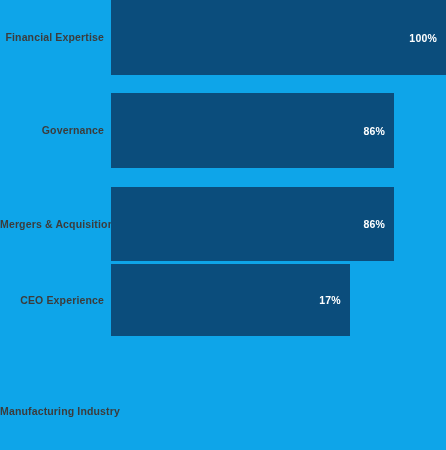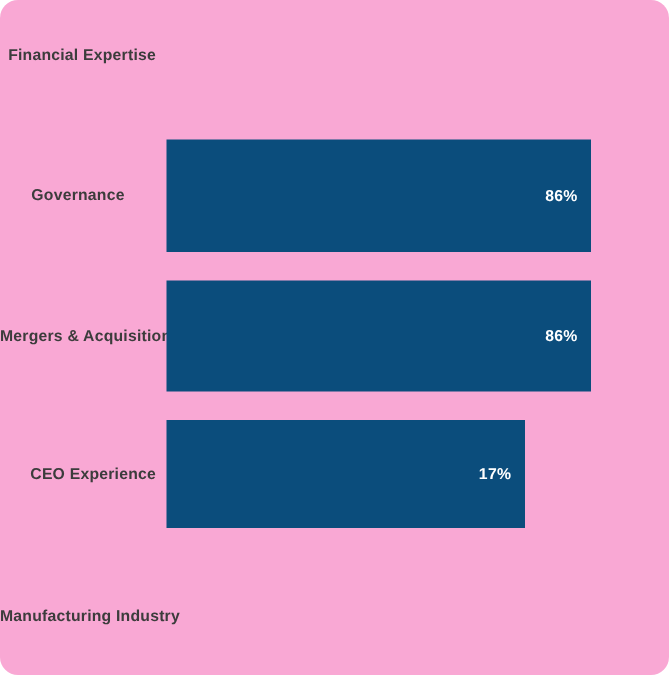--- a/index.html
+++ b/index.html
@@ -58,45 +58,50 @@
     font-size: 10.5px;
     font-weight: bold;
     color: #ffffff;
     letter-spacing: 0.2px;
     white-space: nowrap;
   }
 </style>
 </head>
 <body>
 
-<div id="chart-root" style="background: #f9a8d4; border-radius: 12px;">
+<div id="chart-root" style="background: #0ea5e9;">
 
   <div class="bar-row" style="top: 0px; height: 75px;">
     <div class="cat-label" style="color: rgb(60, 60, 60);">Financial Expertise</div>
+    <div class="bar-track">
+      <div class="bar-fill" style="width: 100%; background: rgb(11, 77, 124);">
+        <span class="bar-value" style="color: rgb(255, 255, 255);">100%</span>
+      </div>
+    </div>
   </div>
 
   <div class="bar-row" style="top: 93px; height: 75px;">
-    <div class="cat-label" style="color: rgb(60, 60, 60); text-align: center;">Governance</div>
+    <div class="cat-label" style="color: rgb(60, 60, 60);">Governance</div>
     <div class="bar-track">
       <div class="bar-fill" style="width: 84.5%; background: rgb(11, 77, 124);">
         <span class="bar-value" style="color: rgb(255, 255, 255);">86%</span>
       </div>
     </div>
   </div>
 
   <div class="bar-row" style="top: 187px; height: 74px;">
     <div class="cat-label" style="color: rgb(60, 60, 60);">Mergers &amp; Acquisitions</div>
     <div class="bar-track">
       <div class="bar-fill" style="width: 84.5%; background: rgb(11, 77, 124);">
         <span class="bar-value" style="color: rgb(255, 255, 255);">86%</span>
       </div>
     </div>
   </div>
 
-  <div class="bar-row" style="top: 280px; height: 72px;">
+  <div class="bar-row" style="top: 264px; height: 72px;">
     <div class="cat-label" style="color: rgb(60, 60, 60);">CEO Experience</div>
     <div class="bar-track">
       <div class="bar-fill" style="width: 71.3%; background: rgb(11, 77, 124);">
         <span class="bar-value" style="color: rgb(255, 255, 255);">17%</span>
       </div>
     </div>
   </div>
 
   <div class="bar-row" style="top: 372px; height: 78px;">
     <div class="cat-label" style="color: rgb(60, 60, 60);">Manufacturing Industry</div>

